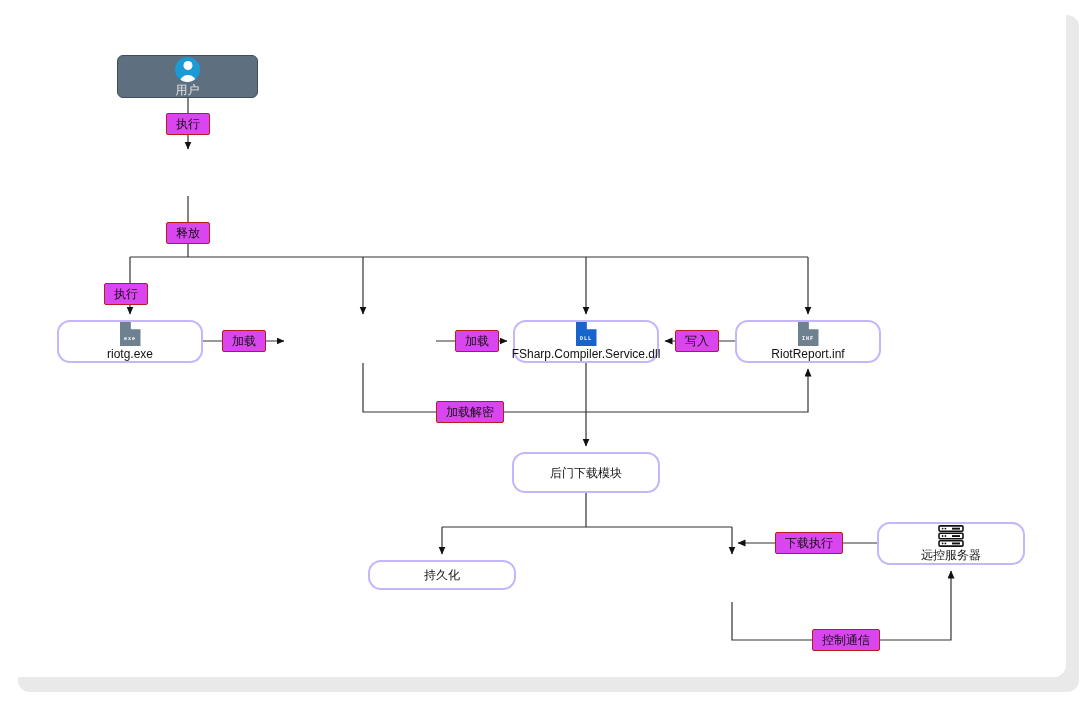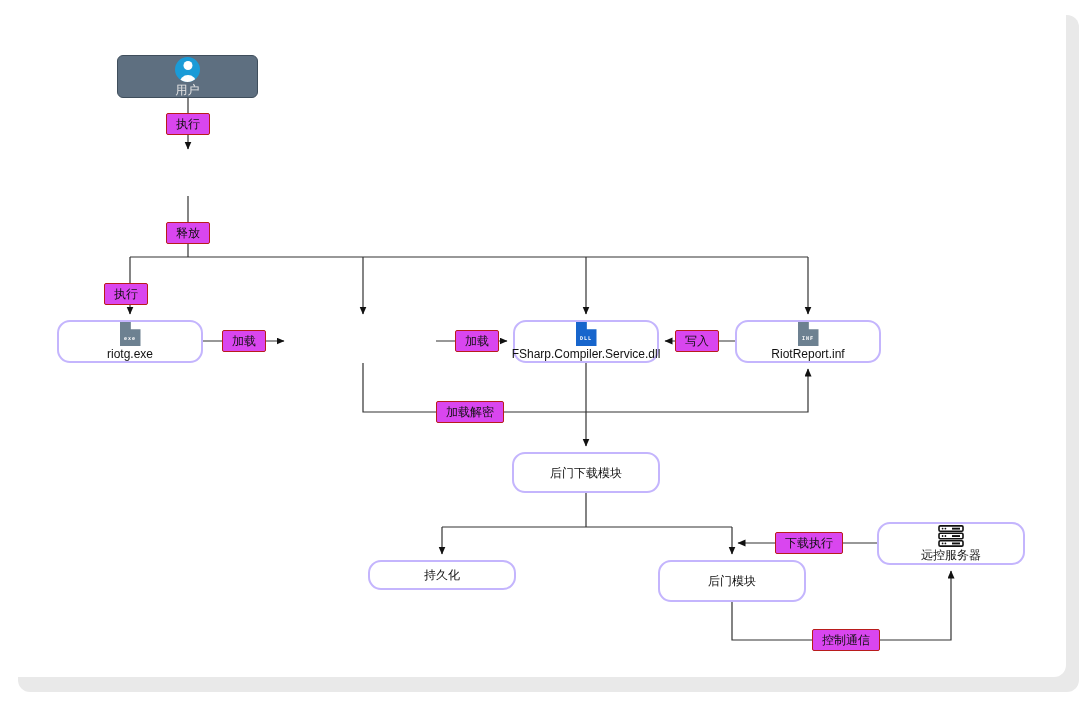--- a/index.html
+++ b/index.html
@@ -105,23 +105,20 @@
   </div>
 
   <div class="node center" style="left:512px;top:452px;width:148px;height:41px">
     <div class="nlabel">后门下载模块</div>
   </div>
 
   <div class="node center" style="left:368px;top:560px;width:148px;height:30px">
     <div class="nlabel">持久化</div>
   </div>
 
-  <div class="node center" style="left:658px;top:560px;width:148px;height:42px">
-    <div class="nlabel">后门模块</div>
-  </div>
 
   <div class="node" style="left:877px;top:522px;width:148px;height:43px">
     <svg class="srvicon" width="26" height="22" viewBox="0 0 26 22">
       <g fill="none" stroke="#111" stroke-width="1.6">
         <rect x="1" y="0.9" width="24" height="5.4" rx="1.2"></rect>
         <rect x="1" y="8.3" width="24" height="5.4" rx="1.2"></rect>
         <rect x="1" y="15.7" width="24" height="5.4" rx="1.2"></rect>
       </g>
       <g fill="#111">
         <circle cx="4.6" cy="3.6" r="0.9"></circle>

